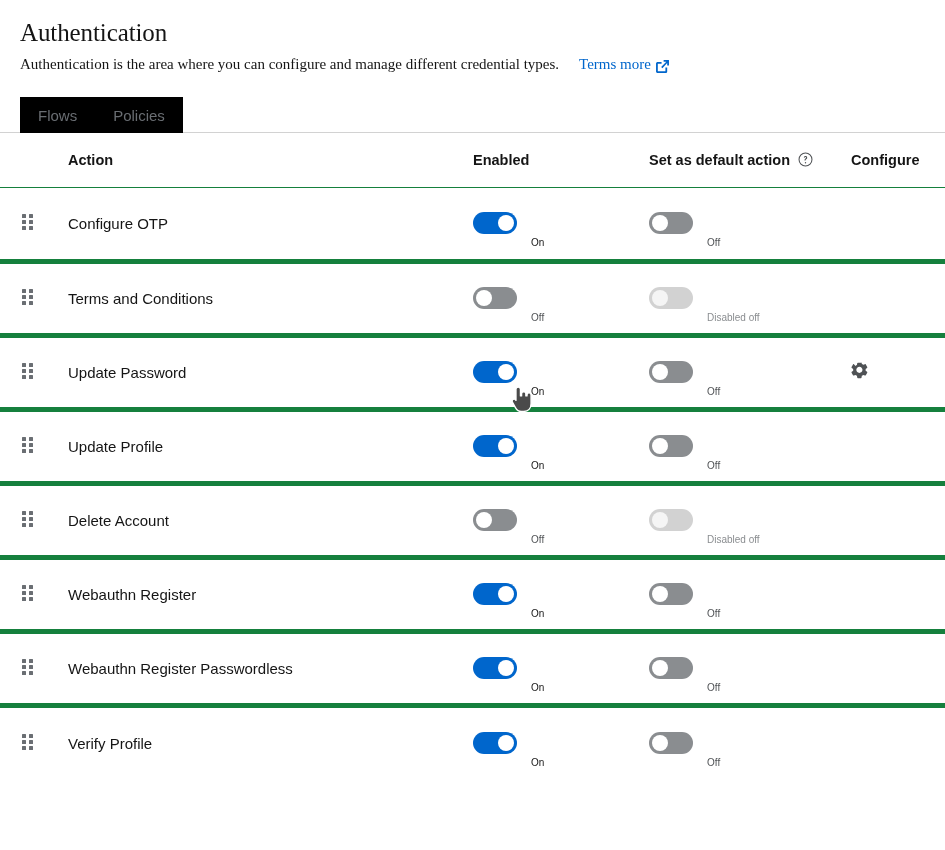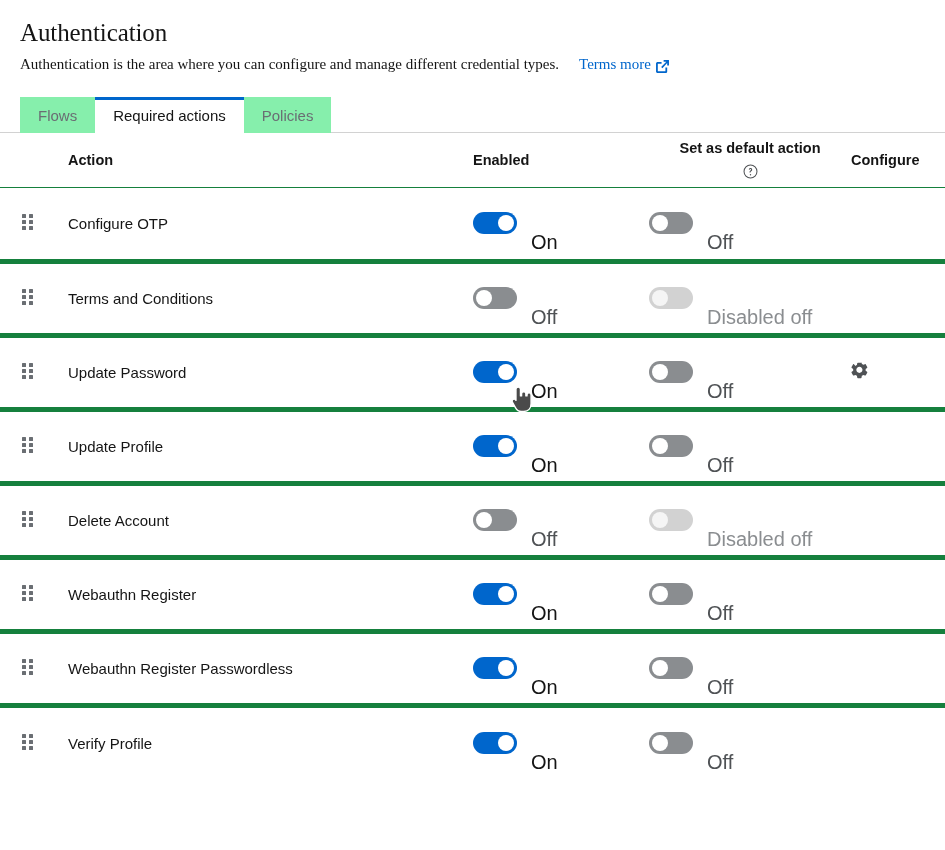--- a/index.html
+++ b/index.html
@@ -59,21 +59,21 @@
     height: 1px;
     background: #d2d2d2;
   }
   .tab {
     position: relative;
     height: 36px;
     padding: 0 18px;
     display: flex;
     align-items: center;
     font-size: 15px;
-    background: #86efac;
+    background: #000000;
     color: #6a6e73;
     border: none;
     cursor: pointer;
     z-index: 2;
     font-family: inherit;
     white-space: nowrap;
   }
   .tab.active {
     background: #ffffff;
     color: #151515;
@@ -104,21 +104,21 @@
   .tbl thead th {
     height: 54px;
     text-align: left;
     vertical-align: middle;
     font-size: 14.5px;
     font-weight: 700;
     color: #151515;
     padding: 0;
     border-bottom: 1px solid #15803d;
   }
-  .th-inner { display: flex; align-items: center; gap: 8px; flex-direction: column; }
+  .th-inner { display: flex; align-items: center; gap: 8px; }
 
   .tbl tbody td {
     height: 74px;
     padding: 0;
     vertical-align: middle;
     border-bottom: 5px solid #15803d;
     font-size: 15px;
     color: #151515;
   }
   .tbl tbody tr:last-child td { border-bottom: none; }
@@ -162,21 +162,21 @@
     width: 16px; height: 16px;
     border-radius: 50%;
     background: #ffffff;
     transition: left .12s linear;
   }
   .switch.on { background: #0066cc; }
   .switch.on .knob { left: 25px; }
   .switch.disabled { background: #d2d2d2; cursor: not-allowed; }
   .switch.disabled .knob { background: #f5f5f5; }
 
-  .sw-label { font-size: 20px; color: #151515; white-space: nowrap; margin-top: 39px; }
+  .sw-label { font-size: 10px; color: #151515; white-space: nowrap; margin-top: 39px; }
   .sw-label.off   { color: #4f5255; }
   .sw-label.muted { color: #8a8d90; }
 
   
   .help-ico { width: 15px; height: 15px; display: inline-block; cursor: pointer; }
 
   
   .gear-btn {
     background: none; border: none; padding: 0; margin: 0;
     cursor: pointer; line-height: 0;
@@ -206,21 +206,20 @@
           <path d="M9.2 1.1h5.7v5.7h-1.9V4.35L7.9 9.85 6.55 8.5l5.5-5.5H9.2V1.1z"></path>
           <path d="M13 9.1v4.1c0 1-0.8 1.7-1.7 1.7H2.8c-1 0-1.7-0.8-1.7-1.7V4.8c0-1 0.8-1.7 1.7-1.7H7v1.9H3v8.1h8.1V9.1H13z"></path>
         </svg>
       </span>
     </a>
   </div>
 </div>
 
 <div class="tabs">
   <button class="tab">Flows</button>
-  <button class="tab active">Required actions</button>
   <button class="tab">Policies</button>
 </div>
 
 <table class="tbl">
   <colgroup>
     <col class="c-drag">
       <col class="c-action">
       <col class="c-enab">
       <col class="c-def">
       <col class="c-conf">

